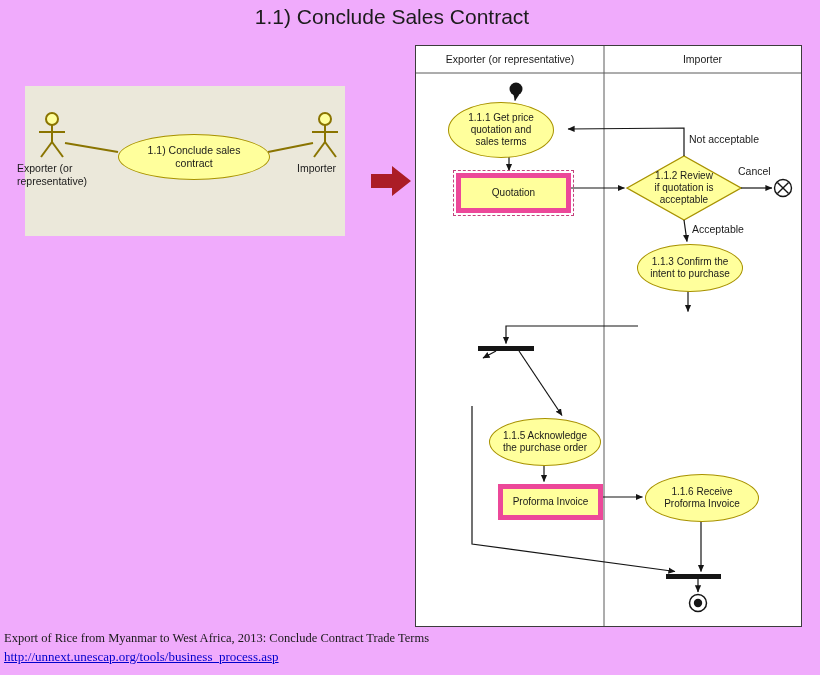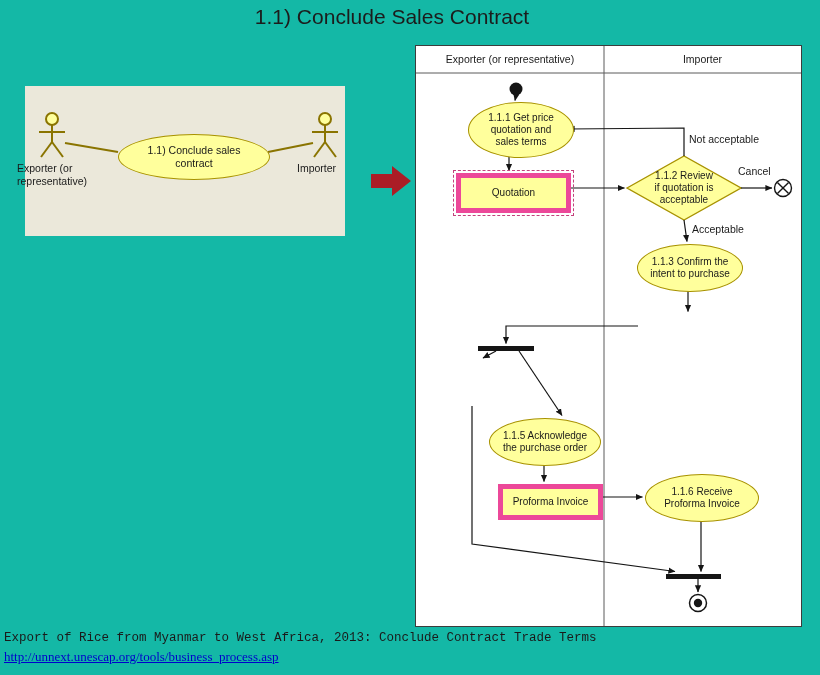--- a/index.html
+++ b/index.html
@@ -1,17 +1,17 @@
 <!DOCTYPE html>
 <html><head>
 <meta charset="utf-8">
 <style>
   html,body{margin:0;padding:0}
   body{width:820px;height:675px;background:#fff;font-family:"Liberation Sans",sans-serif;color:#1a1a1a}
-  .page{position:relative;width:820px;height:675px;overflow:hidden;background:#14b8a6}
+  .page{position:relative;width:820px;height:675px;overflow:hidden;background:#f0abfc}
   .title{position:absolute;left:0;top:5px;width:784px;text-align:center;font-size:21px;color:#1c1c1c}
 
   
   .uc-panel{position:absolute;left:25px;top:86px;width:320px;height:150px;background:#ebe8da}
   .uc-svg{position:absolute;left:0;top:0}
   .uc-ellipse{position:absolute;left:93px;top:48px;width:150px;height:44px;background:#ffff9c;
     border:1.5px solid #a89200;border-radius:50%;display:flex;align-items:center;justify-content:center;
     text-align:center;font-size:10.5px;line-height:1.25;white-space:pre-line}
   .uc-label{position:absolute;font-size:10.5px;line-height:1.25;white-space:pre-line}
   .uc-label-exporter{left:-8px;top:76px;width:72px}
@@ -21,36 +21,36 @@
   
   .activity{position:absolute;left:415px;top:45px;width:385px;height:580px;border:1px solid #3c3c3c;background:#fff}
   .conn{position:absolute;left:0;top:0}
   .lane-h{position:absolute;top:7px;font-size:10.5px;text-align:center}
   .lane-exporter{left:0;width:188px}
   .lane-importer{left:188px;width:197px}
   .node{position:absolute;display:flex;align-items:center;justify-content:center;text-align:center;
     white-space:pre-line;font-size:10px;line-height:1.2;color:#1a1a1a}
   .ellipse{background:#ffff9c;border:1.4px solid #a89200;border-radius:50%}
   .rectn{background:#ffff9c;border:5px solid #ec4899}
-  .n111{left:52px;top:56px;width:104px;height:54px}
+  .n111{left:32px;top:56px;width:104px;height:54px}
   .quotation{left:40px;top:127px;width:105px;height:30px;outline:1.2px dashed #c2417c;outline-offset:2.5px}
   .diamond-label{left:214px;top:117px;width:108px;height:50px;font-size:10px;line-height:1.18}
   .n113{left:221px;top:198px;width:104px;height:46px}
   .po{left:222px;top:268px;width:100px;height:24px}
   .n114{left:8px;top:315px;width:100px;height:46px}
   .n115{left:73px;top:372px;width:110px;height:46px}
   .proforma{left:82px;top:438px;width:95px;height:26px}
   .n116{left:229px;top:428px;width:112px;height:46px}
   .flow-label{position:absolute;font-size:10.5px;white-space:nowrap}
   .fl-na{left:273px;top:87px}
   .fl-cancel{left:322px;top:119px}
   .fl-acc{left:276px;top:177px}
 
   
-  .footer-caption{position:absolute;left:4px;top:631px;font-family:Liberation Mono, monospace;font-size:12.5px}
+  .footer-caption{position:absolute;left:4px;top:631px;font-family:Liberation Serif, serif;font-size:12.5px}
   .footer-link{position:absolute;left:4px;top:649px;font-family:"Liberation Serif",serif;font-size:13px;
     color:#0000cc;text-decoration:underline;cursor:pointer}
 </style>
 </head>
 <body>
 
 <div class="page">
 
   <div class="title">1.1) Conclude Sales Contract</div>
 

